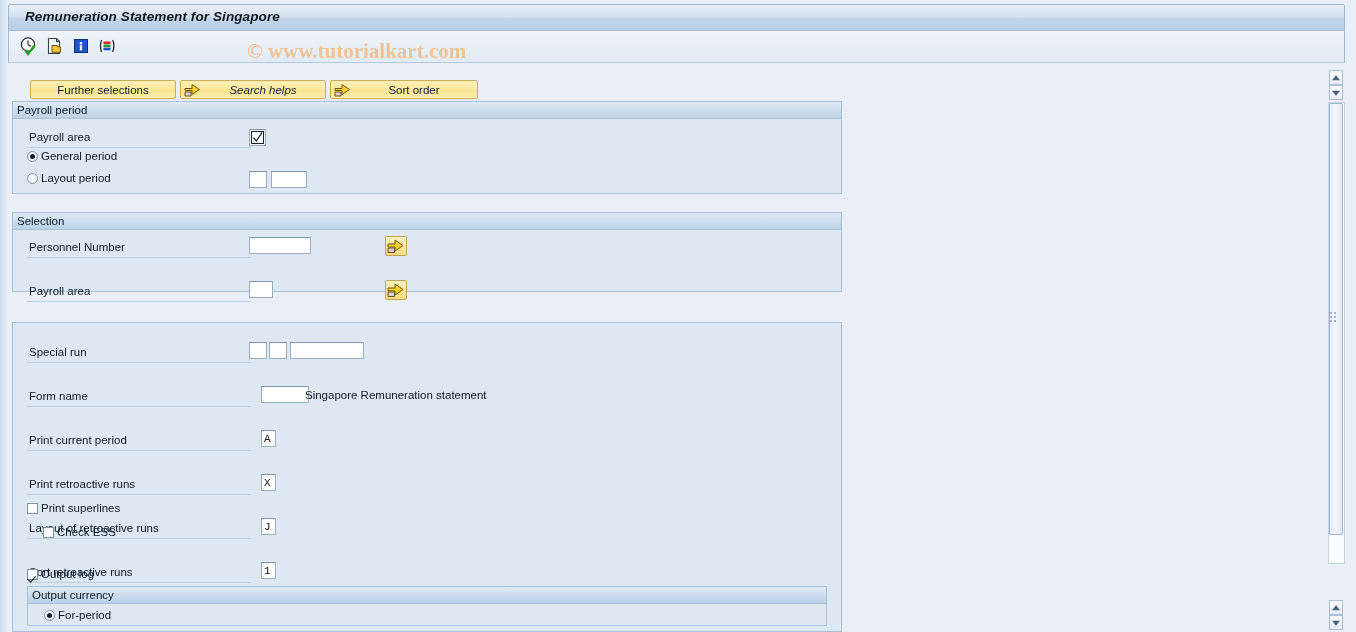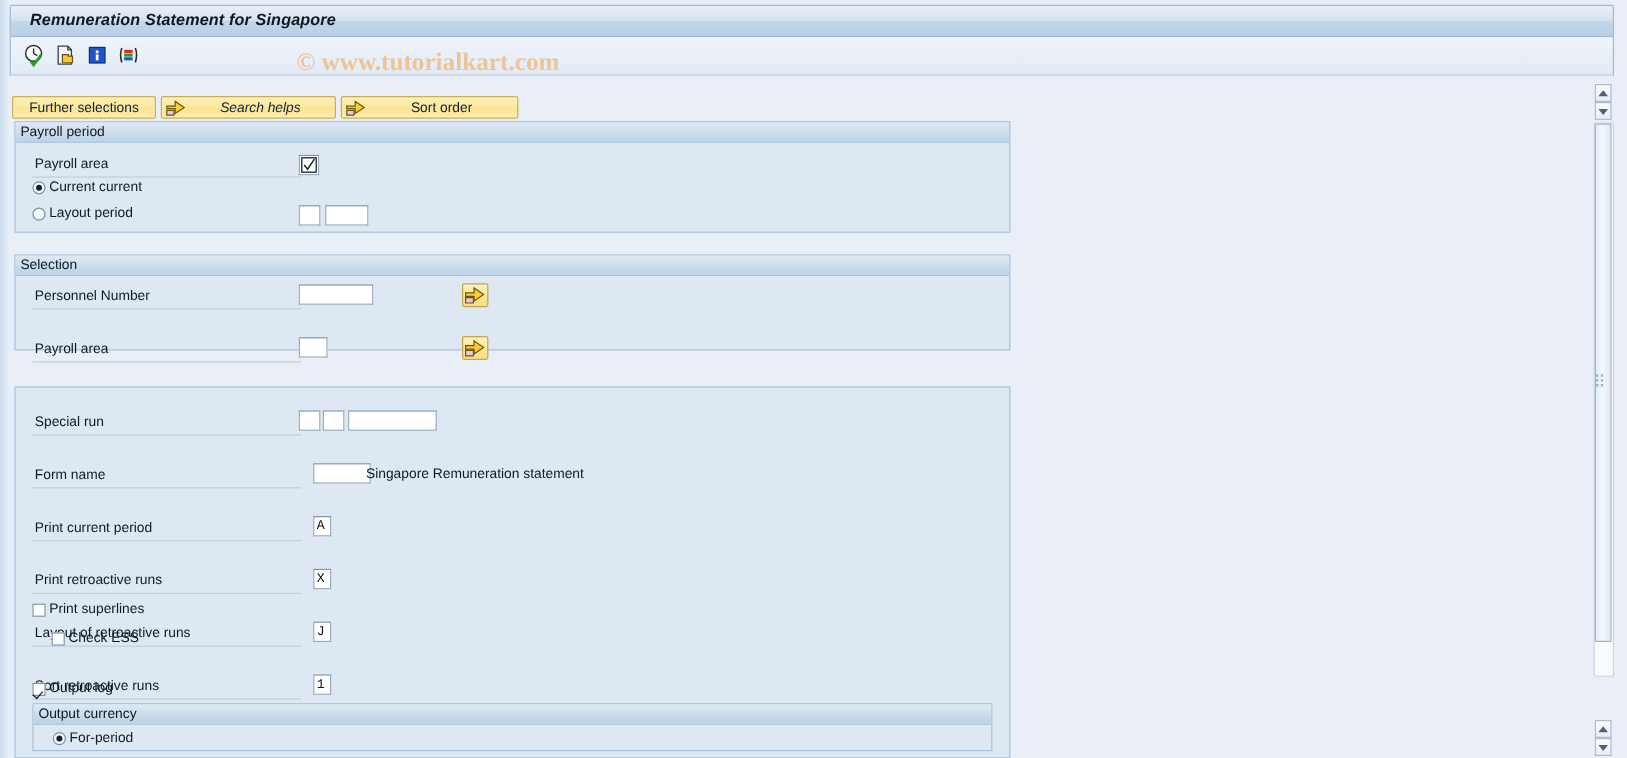--- a/index.html
+++ b/index.html
@@ -36,21 +36,21 @@
      font-size:21px;font-weight:bold;color:#f0c395;white-space:nowrap;user-select:none;}
 
   
   .btnrow{position:absolute;left:10px;top:80px;display:flex;gap:4px;}
   .sapbtn{height:19px;background:linear-gradient(to bottom,#fdf0b8 0%,#fce99d 50%,#fae38c 51%,#fbeeb0 100%);
      border:1px solid #c9ad5c;border-radius:2px;box-sizing:border-box;
      display:flex;align-items:center;font-size:11.5px;color:#102030;cursor:pointer;
      position:relative;padding:0;}
   .sapbtn .lbl{flex:1;text-align:center;padding:0 8px;}
   .sapbtn .ico{width:17px;height:15px;margin-left:3px;position:relative;flex:none;}
-  #b-further{width:120px;}
+  #b-further{width:146px;margin-left:20px;}
   #b-search{width:146px;font-style:italic;}
   #b-sort{width:148px;}
 
   
   .grp{position:absolute;left:12px;width:830px;box-sizing:border-box;
        border:1px solid #a8c0da;background:#dde8f2;}
   .grp>.hdr{height:16px;line-height:16px;padding-left:4px;font-size:11.5px;color:#0c1824;
        background:linear-gradient(to bottom,#dfeaf5 0%,#cbdcec 55%,#bdd2e6 100%);
        border-bottom:1px solid #a8c0da;}
   .grp>.body{position:relative;}
@@ -193,21 +193,21 @@
         <div class="f4box" style="left:236px;top:1px;">
           <svg width="15" height="15" viewBox="0 0 15 15" style="display:block;">
             <rect x="1.5" y="1.5" width="12" height="12" fill="#ffffff" stroke="#1a2630" stroke-width="1.1"></rect>
             <path d="M3.5 7.6 L6.3 11 L12 2.6" fill="none" stroke="#1a2630" stroke-width="1.3"></path>
           </svg>
         </div>
       </div>
 
       <div class="radio on" style="left:14px;top:31px;">
         <span class="dot"></span>
-        <span class="rl">Current current</span>
+        <span class="rl">General period</span>
       </div>
 
       <div class="radio" style="left:14px;top:53px;">
         <span class="dot"></span>
         <span class="rl">Layout period</span>
       </div>
       <input class="f" style="left: 236px; top: 52px; width: 18px;" value="">
       <input class="f" style="left: 258px; top: 52px; width: 36px;" value="">
     </div>
   </div>

